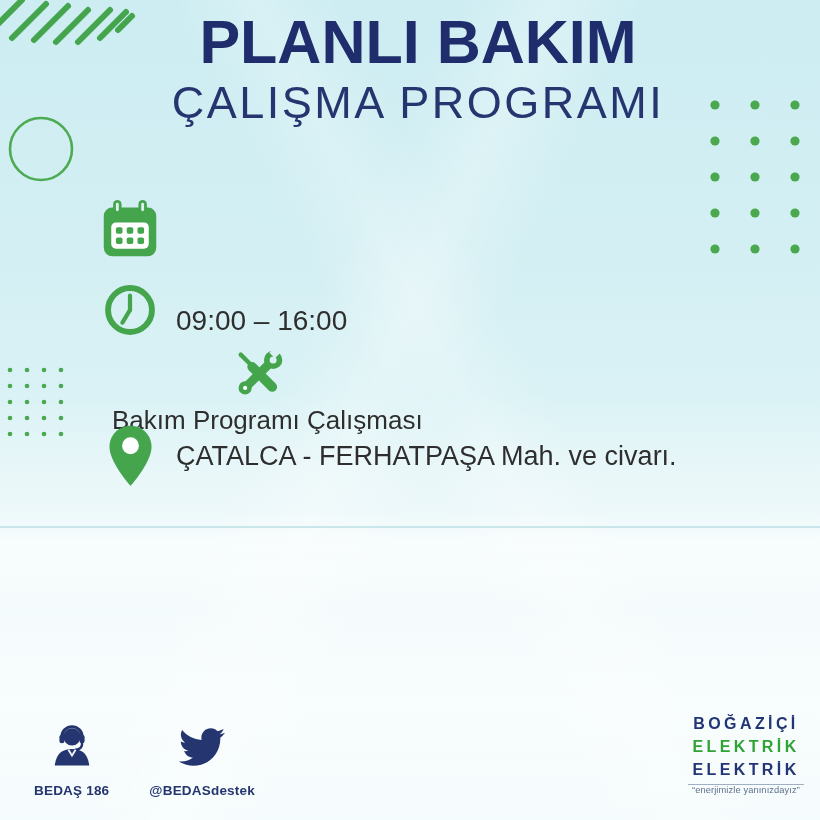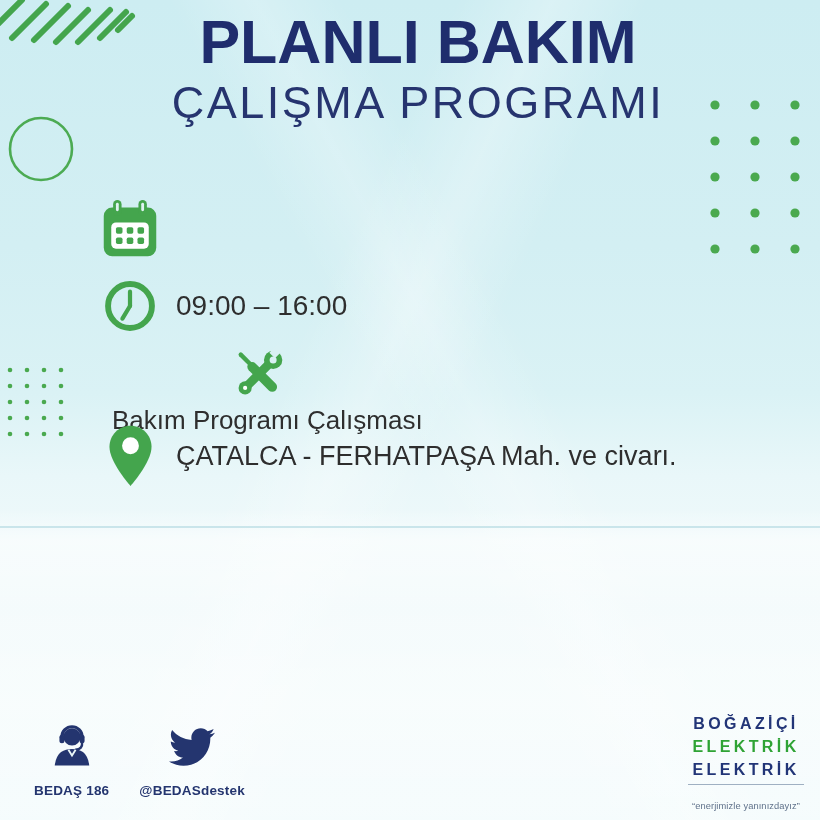--- a/index.html
+++ b/index.html
@@ -16,37 +16,37 @@
 
   .title-block{position:absolute;left:16px;right:0;top:10px;text-align:center;}
   .title-main{font-size:61px;font-weight:800;letter-spacing:0px;color:#1f2d6d;line-height:1.05;}
   .title-sub{font-size:45px;font-weight:400;letter-spacing:2.5px;color:#26346f;line-height:1.1;margin-top:4px;}
 
   .row{position:absolute;display:flex;align-items:center;}
   .row .icon-box{width:64px;display:flex;justify-content:center;align-items:center;flex:0 0 64px;}
   .row .row-text{margin-left:14px;color:#2e2e2e;white-space:nowrap;}
   .row-date{left:98px;top:196px;height:66px;}
   .row-date .row-text{font-size:28px;}
-  .row-time{left:98px;top:275px;height:62px;}
+  .row-time{left:98px;top:275px;height:62px;align-items:flex-end;}
   .row-time .row-text{font-size:28px;}
   .row-work{left:98px;top:341px;height:60px;flex-direction:column;}
   .row-work .row-text{font-size:26px;}
   .row-loc{left:98px;top:420px;height:72px;}
   .row-loc .row-text{font-size:27px;}
 
-  .contacts{position:absolute;left:34px;top:714px;display:flex;align-items:flex-end;gap:30px;}
+  .contacts{position:absolute;left:34px;top:714px;display:flex;align-items:flex-end;gap:40px;}
   .contact{display:flex;flex-direction:column;align-items:center;}
   .contact .cicon{height:56px;display:flex;align-items:flex-end;justify-content:center;}
   .contact .clabel{margin-top:13px;font-size:13.5px;font-weight:700;color:#24356f;letter-spacing:.2px;white-space:nowrap;}
 
   .logo{position:absolute;left:688px;top:712px;width:116px;text-align:center;}
   .logo-line{font-size:16px;font-weight:700;letter-spacing:3.4px;line-height:23px;white-space:nowrap;}
   .logo-line.navy{color:#223577;}
   .logo-line.green{color:#2fa335;}
-  .logo-tagline{margin-top:3px;padding-top:16px;border-top:1px solid #9fb0c2;font-size:9.3px;color:#5f718a;letter-spacing:.1px;white-space:nowrap;}
+  .logo-tagline{margin-top:3px;padding-top:0;border-top:1px solid #9fb0c2;font-size:9.3px;color:#5f718a;letter-spacing:.1px;white-space:nowrap;}
 </style>
 </head>
 <body>
 
 <div class="canvas">
 
   <div class="streak s1"></div>
   <div class="streak s2"></div>
   <div class="streak s3"></div>
   <div class="seam"></div>

